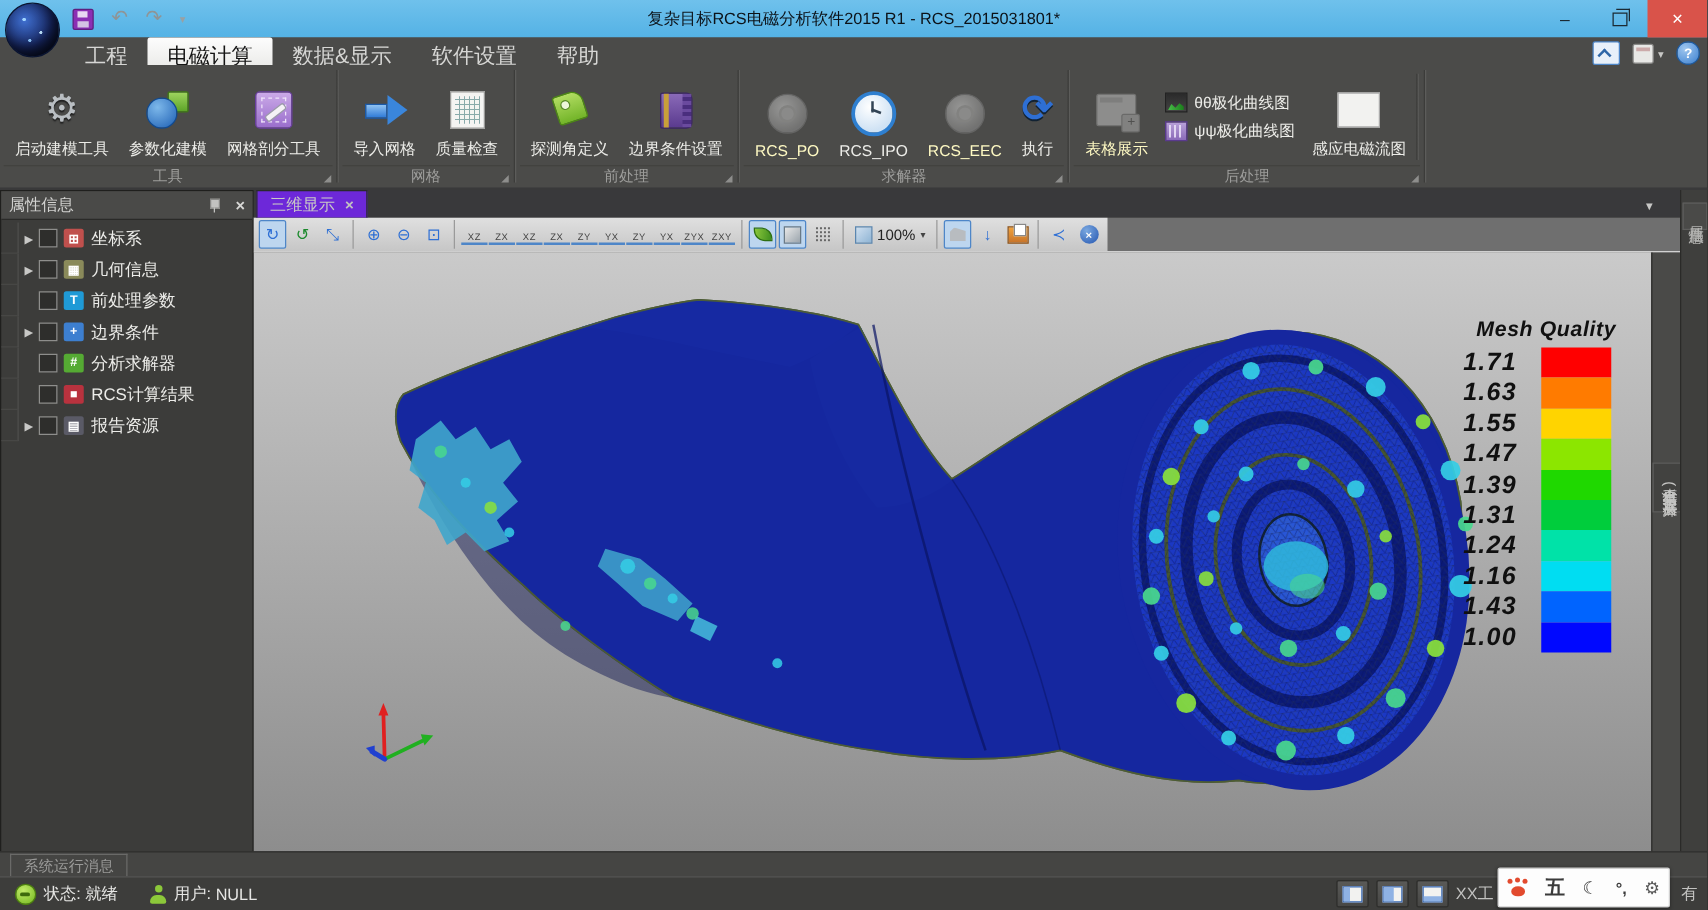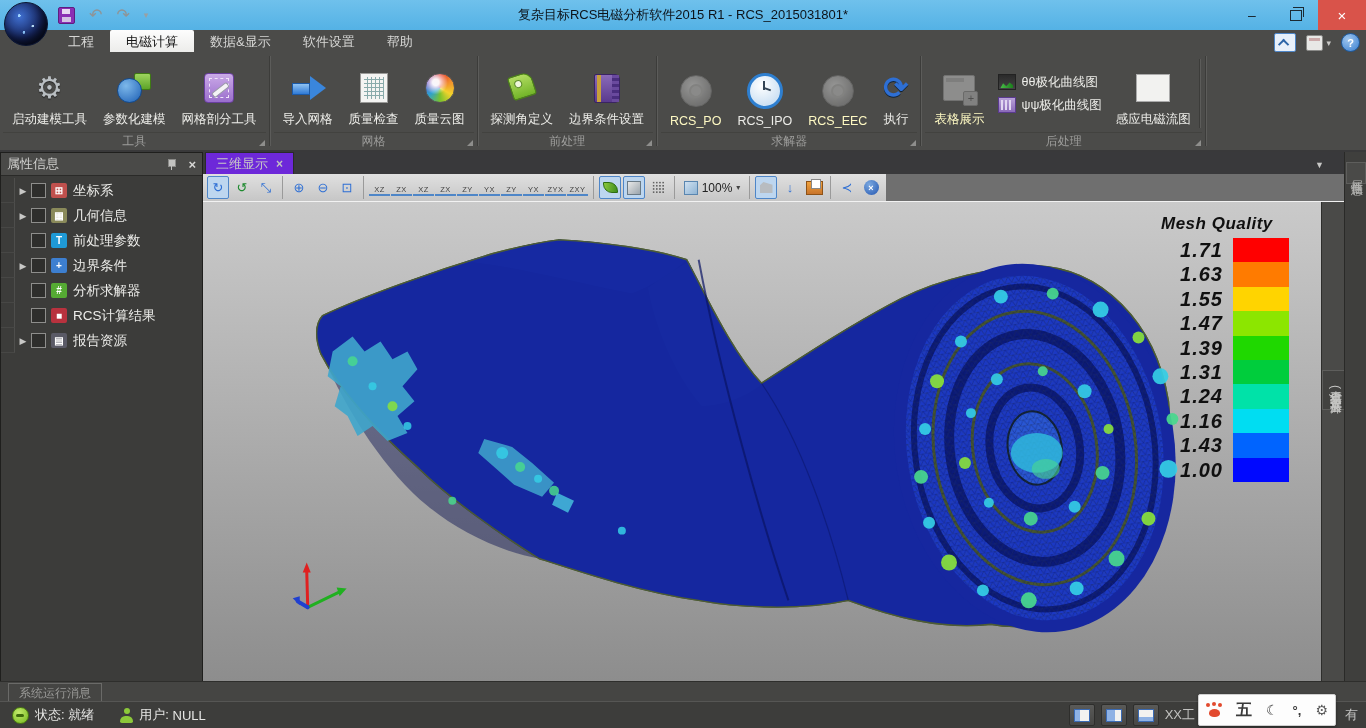--- a/index.html
+++ b/index.html
@@ -22,21 +22,21 @@
   .qat .caret{font-size:9px;color:#9aa0a2;}
   .title-text{position:absolute;left:0;right:0;text-align:center;font-size:13px;color:#0c1218;}
   .winctl{position:absolute;right:0;top:0;height:30px;display:flex;z-index:3;}
   .winbtn{width:44px;height:30px;display:flex;align-items:center;justify-content:center;color:#1b2a33;font-size:14px;}
   .winbtn.restore span{width:10px;height:9px;border:1.5px solid #1b2a33;display:block;position:relative;background:transparent;}
   .winbtn.restore span:before{content:"";position:absolute;left:2px;top:-4px;width:10px;height:9px;border:1.5px solid #1b2a33;border-bottom:none;border-left:none;}
   .winbtn.close{width:48px;background:#d9534a;color:#fff;font-size:15px;}
   
   .tabrow{position:absolute;top:30px;left:0;right:0;height:22px;background:#4b4b49;display:flex;align-items:flex-end;}
   .rtabs{display:flex;margin-left:52px;height:22px;}
-  .rtab{padding:3px 16px 4px;font-size:13px;color:#d6d6d4;}
+  .rtab{padding:3px 16px 4px;font-size:17px;color:#d6d6d4;}
   .rtab.active{background:linear-gradient(#fdfdfd,#ececea);color:#141414;border-radius:2px 2px 0 0;}
   .tabrow-right{position:absolute;right:6px;top:33px;display:flex;align-items:center;gap:10px;}
   .collapse-btn{width:20px;height:17px;background:#e8f0fa;border:1px solid #4e86c8;border-radius:2px;display:flex;align-items:center;justify-content:center;}
   .chev-up{width:6px;height:6px;border-left:2px solid #2e66a8;border-top:2px solid #2e66a8;transform:rotate(45deg) translateY(2px);}
   .winmenu-ic{width:15px;height:14px;background:#e8e8e6;border:1px solid #8a8a88;border-radius:2px;position:relative;}
   .winmenu-ic:before{content:"";position:absolute;left:2px;top:2px;right:2px;height:3px;background:#caa;}
   .tr-caret{font-size:9px;color:#c8c8c6;}
   .help-ic{width:17px;height:17px;border-radius:50%;background:radial-gradient(circle at 35% 30%,#9fc6ee,#3a7fd0);color:#fff;
     font-size:11px;font-weight:bold;display:flex;align-items:center;justify-content:center;border:1px solid #1e5a9e;}
   
@@ -131,23 +131,23 @@
   .pct-txt{font-size:12px;color:#222;}
   .fan-ic{width:13px;height:11px;background:#b8bcc0;clip-path:polygon(0 100%,0 35%,30% 0,100% 25%,100% 100%);}
   .folder-ic{width:15px;height:12px;background:linear-gradient(#f0a23c,#c8742a);border:1px solid #8e5216;position:relative;}
   .folder-ic:before{content:"";position:absolute;right:1px;top:-3px;width:8px;height:8px;background:#fff;border:1px solid #888;}
   .bluX{width:15px;height:15px;border-radius:50%;background:radial-gradient(circle at 35% 30%,#7aa8e0,#2456b0);color:#fff;font-size:9px;font-weight:bold;display:flex;align-items:center;justify-content:center;}
   .canvas-row{flex:1;display:flex;min-height:0;}
   .canvas{position:relative;flex:1;background:linear-gradient(#cacaca,#8d8d8d);overflow:hidden;}
   .canvas svg{position:absolute;inset:0;}
   
   .legend{position:absolute;top:12px;right:8px;width:152px;font-style:italic;font-weight:bold;color:#101010;}
-  .lg-title{font-size:17px;text-align:left;margin-bottom:4px;letter-spacing:.5px;}
+  .lg-title{font-size:17px;text-align:center;margin-bottom:4px;letter-spacing:.5px;margin-top:40px;}
   .lrow{display:flex;align-items:stretch;height:24.4px;}
-  .lval{width:62px;text-align:right;font-size:20px;line-height:24px;padding-right:10px;letter-spacing:1px;}
+  .lval{width:62px;text-align:center;font-size:20px;line-height:24px;padding-right:10px;letter-spacing:1px;}
   .lcol{width:56px;}
   
   .results-strip{width:22px;background:#4a4a48;border-left:1px solid #2e2e2c;position:relative;}
   .results-tab{position:absolute;top:168px;left:0;width:21px;padding:10px 0;background:#424240;border:1px solid #5e5e5c;
     writing-mode:vertical-rl;font-size:12px;color:#c6c6c4;text-align:center;letter-spacing:1px;}
   
   .rstrip{width:21px;background:#3f3f3d;border-left:1px solid #2a2a28;position:relative;}
   .rtab-vert{position:absolute;top:10px;left:1px;width:18px;padding:8px 0;background:#4a4a48;border:1px solid #5e5e5c;
     writing-mode:vertical-rl;font-size:12px;color:#b2b2b0;text-align:center;letter-spacing:1px;}
   
@@ -262,26 +262,20 @@
           <div class="iconbox">
               <span class="i-import"></span>
             </div>
           <div>导入网格</div>
         </div>
         <div class="rbtn">
           <div class="iconbox">
               <span class="i-qcheck"></span>
             </div>
           <div>质量检查</div>
-        </div>
-        <div class="rbtn">
-          <div class="iconbox">
-              <span class="i-qcloud"></span>
-            </div>
-          <div>质量云图</div>
         </div>
       </div>
       <div class="gfoot">
           <span>网格</span>
           <span class="launcher"></span>
         </div>
     </div>
     <div class="rgsep"></div>
 
     <div class="rgroup">

